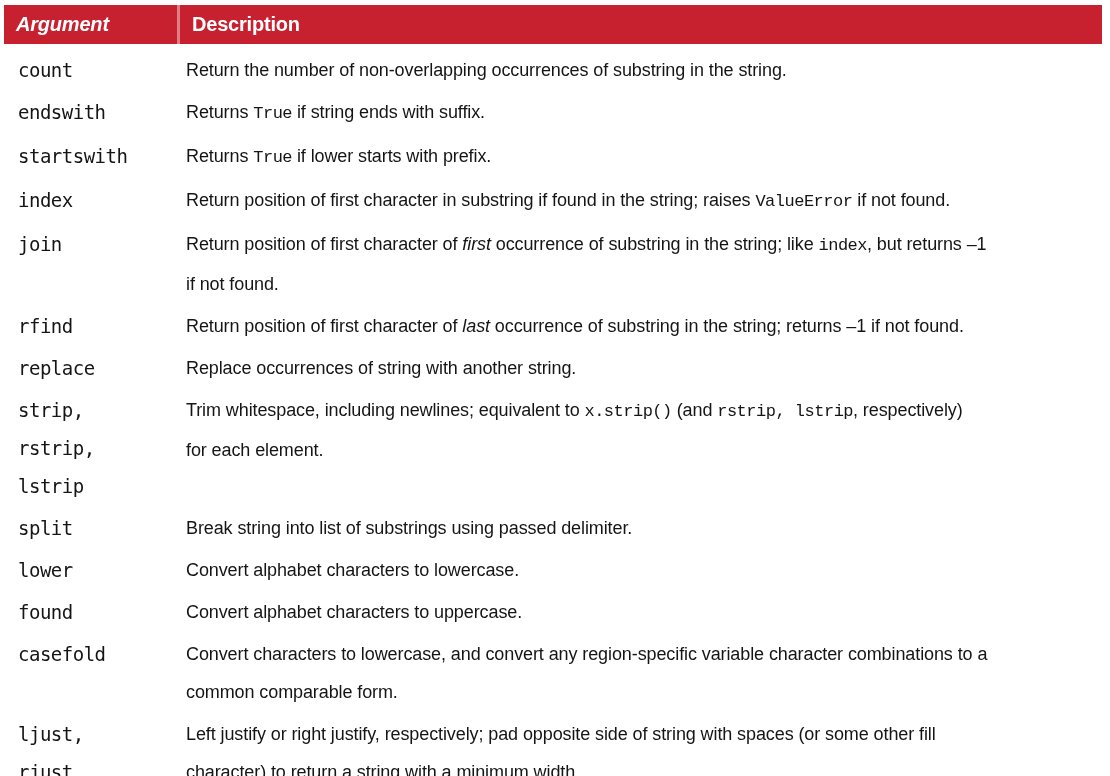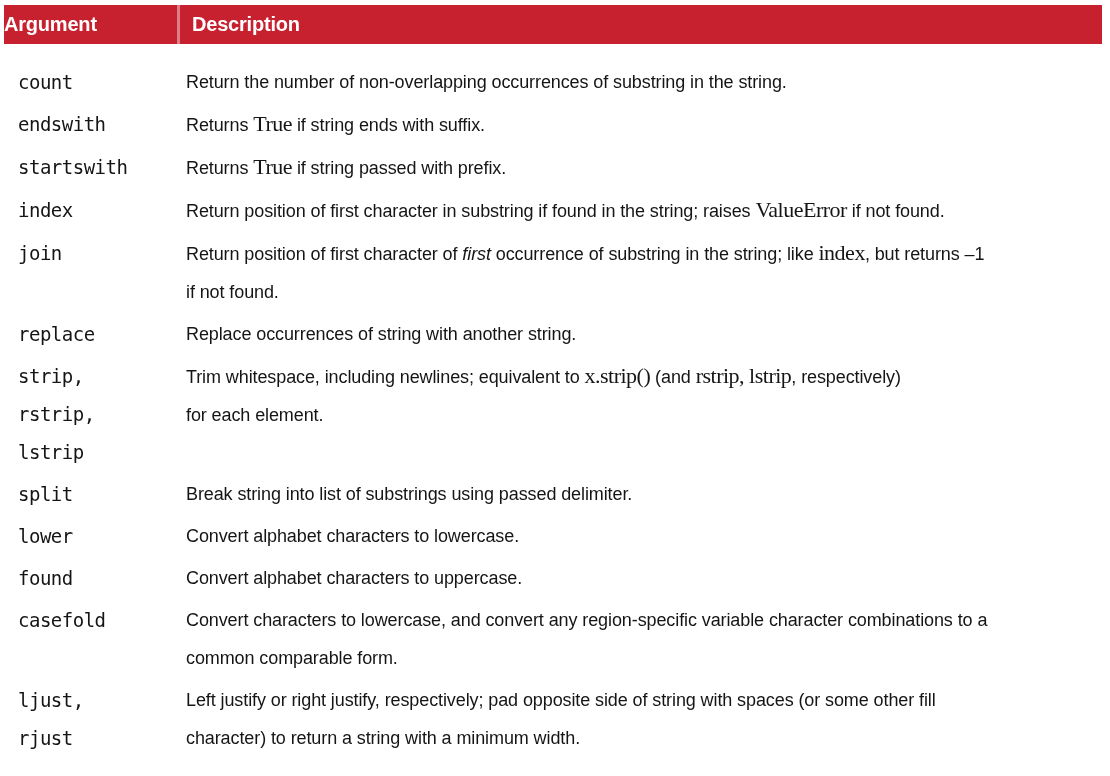--- a/index.html
+++ b/index.html
@@ -28,33 +28,33 @@
     height:39px;
   }
   .hdr-cell{
     background:var(--header_bg);
     color:#ffffff;
     font-weight:bold;
     font-size:20px;
     line-height:39px;
     letter-spacing:-0.2px;
   }
-  .hdr-cell.arg{width:173px;}
+  .hdr-cell.arg{width:173px;padding-left:12px;font-style:italic;}
   .hdr-seam{width:3px;background:var(--header_seam);}
   .hdr-cell.desc{flex:1;padding-left:12px;}
 
   
   table.doc-table{
     border-collapse:collapse;
     margin-left:4px;
     width:1098px;
     table-layout:fixed;
   }
   td{vertical-align:top;padding:2px 0;}
-  tr:first-child td{padding-top:19px;}
+  tr:first-child td{padding-top:7px;}
   tr:last-child td{padding-bottom:10px;}
   td.arg-cell{
     width:176px;
     padding-left:14px;
     font-family:"DejaVu Sans Mono",monospace;
     font-size:19px;
     line-height:38px;
     letter-spacing:-0.5px;
     white-space:pre-line;
   }
@@ -62,22 +62,22 @@
     padding-left:6px;
     padding-right:8px;
     font-size:18px;
     line-height:38px;
     letter-spacing:-0.1px;
     white-space:pre-wrap;
   }
   .seg-plain{}
   .seg-italic{font-style:italic;margin-top:40px;}
   .seg-code{
-    font-family:Liberation Serif, serif;
-    font-size:22px;
+    font-family:Liberation Mono, monospace;
+    font-size:17px;
     letter-spacing:-0.5px;
     white-space:pre-wrap;
   }
 </style>
 </head>
 <body>
 
 <div class="page">
 
   <div class="hdr-bar">
@@ -91,30 +91,34 @@
         <tr>
           <td class="arg-cell">count</td>
           <td class="desc-cell"><span class="seg-plain">Return the number of non-overlapping occurrences of substring in the string.</span></td>
         </tr>
         <tr>
           <td class="arg-cell">endswith</td>
           <td class="desc-cell"><span class="seg-plain">Returns </span><span class="seg-code">True</span><span class="seg-plain"> if string ends with suffix.</span></td>
         </tr>
         <tr>
           <td class="arg-cell">startswith</td>
-          <td class="desc-cell"><span class="seg-plain">Returns </span><span class="seg-code">True</span><span class="seg-plain"> if string passed with prefix.</span></td>
+          <td class="desc-cell"><span class="seg-plain">Returns </span><span class="seg-code">True</span><span class="seg-plain"> if lower starts with prefix.</span></td>
         </tr>
         <tr>
           <td class="arg-cell">index</td>
           <td class="desc-cell"><span class="seg-plain">Return position of first character in substring if found in the string; raises </span><span class="seg-code">ValueError</span><span class="seg-plain"> if not found.</span></td>
         </tr>
         <tr>
           <td class="arg-cell">join</td>
           <td class="desc-cell"><span class="seg-plain">Return position of first character of </span><span class="seg-italic">first</span><span class="seg-plain"> occurrence of substring in the string; like </span><span class="seg-code">index</span><span class="seg-plain">, but returns –1
 if not found.</span></td>
+        </tr>
+        <tr>
+          <td class="arg-cell">rfind</td>
+          <td class="desc-cell"><span class="seg-plain">Return position of first character of </span><span class="seg-italic">last</span><span class="seg-plain"> occurrence of substring in the string; returns –1 if not found.</span></td>
         </tr>
         <tr>
           <td class="arg-cell">replace</td>
           <td class="desc-cell"><span class="seg-plain">Replace occurrences of string with another string.</span></td>
         </tr>
         <tr>
           <td class="arg-cell">strip,
 rstrip,
 lstrip</td>
           <td class="desc-cell"><span class="seg-plain">Trim whitespace, including newlines; equivalent to </span><span class="seg-code">x.strip()</span><span class="seg-plain"> (and </span><span class="seg-code">rstrip, lstrip</span><span class="seg-plain">, respectively)

